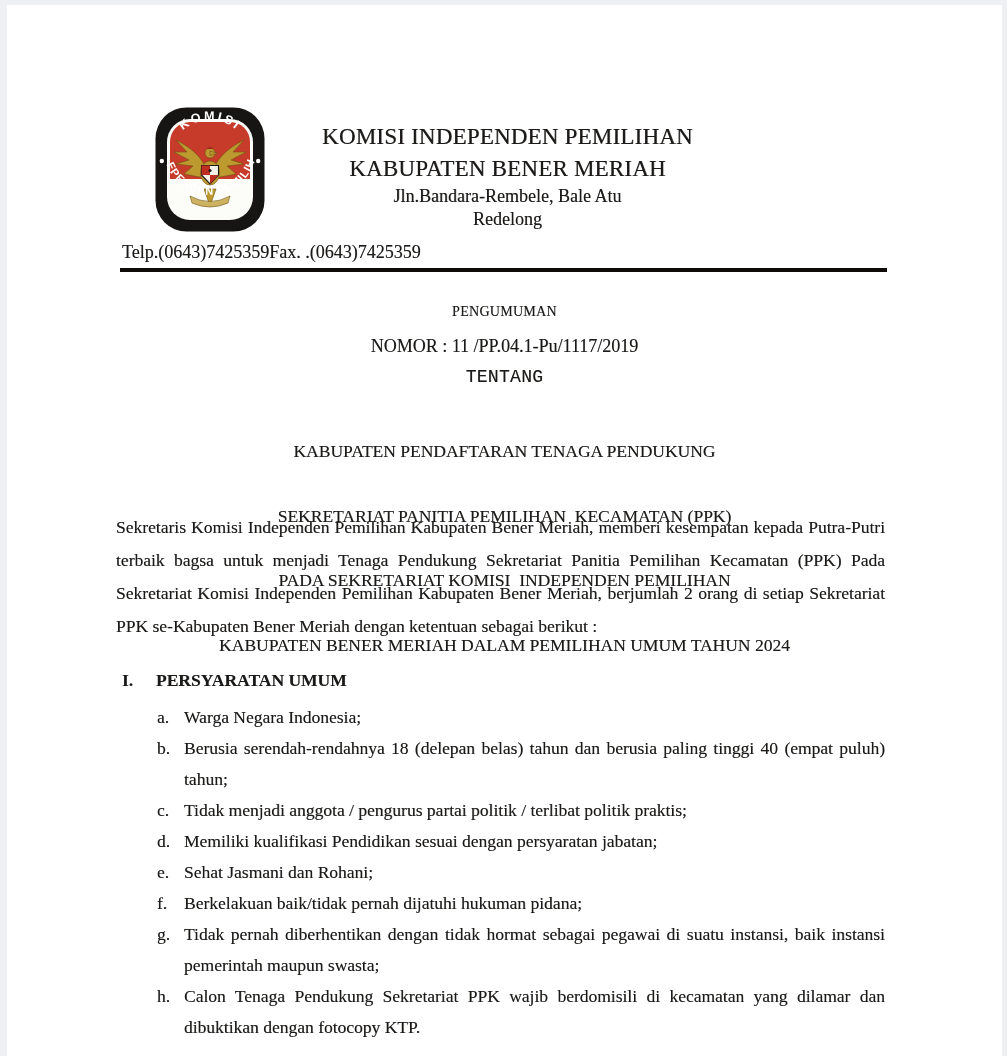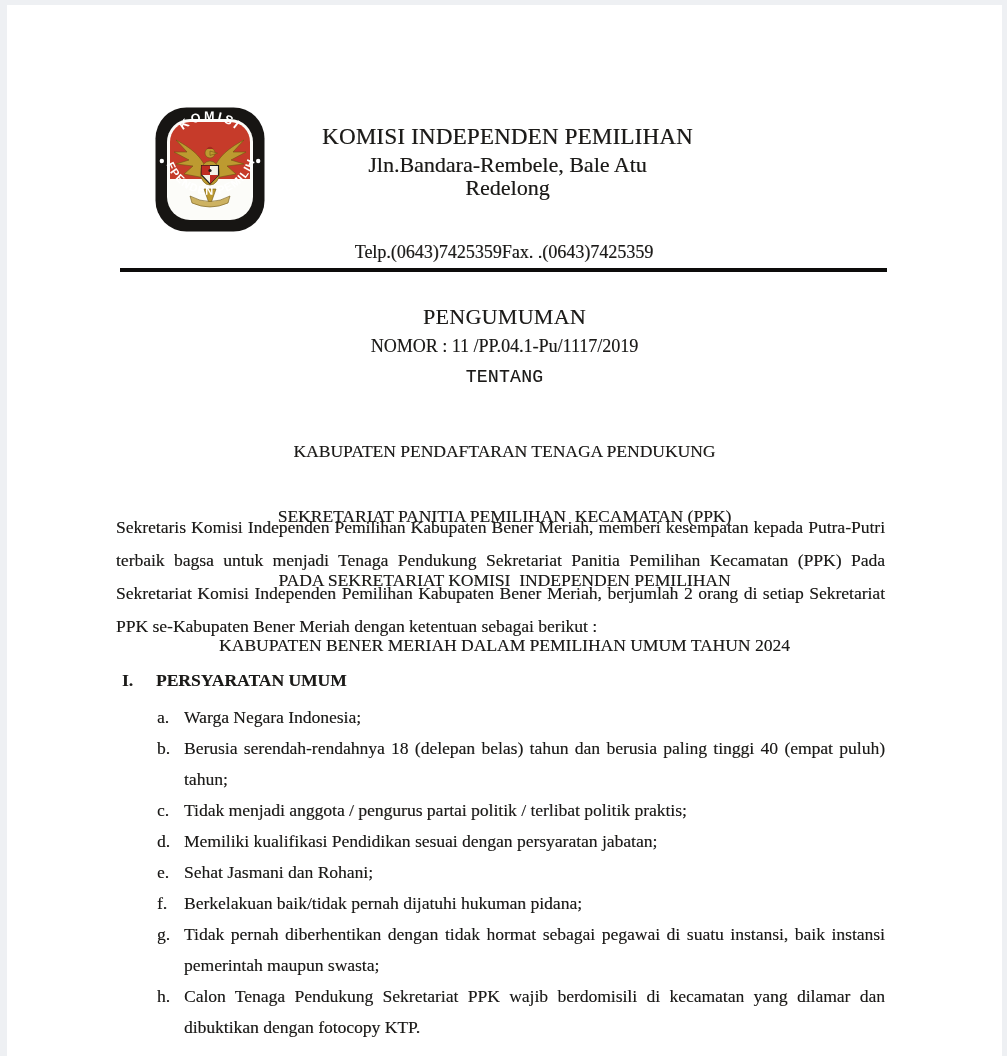--- a/index.html
+++ b/index.html
@@ -13,27 +13,27 @@
   .edge-top{left:0;top:0;width:1007px;height:5px;}
   .edge-left{left:0;top:0;width:7px;height:1056px;}
   .edge-right{left:1002px;top:0;width:5px;height:1056px;}
 
   .doc-text{text-shadow:0.3px 0.3px 0 rgba(25,22,20,0.45);}
 
   
   .logo{position:absolute;left:155px;top:107px;width:110px;height:125px;}
   .org-block{position:absolute;left:130px;right:122px;top:121px;text-align:center;}
   .org-line{font-size:23px;line-height:32px;letter-spacing:0.2px;text-shadow:0.45px 0.45px 0 rgba(25,22,20,0.55);}
-  .addr-line{font-size:22px;line-height:23px;text-shadow:0.35px 0.35px 0 rgba(25,22,20,0.5);}
-  .contact-row{position:absolute;left:122px;right:121px;top:242px;display:flex;justify-content:center;font-size:18px;}
+  .addr-line{font-size:18px;line-height:23px;text-shadow:0.35px 0.35px 0 rgba(25,22,20,0.5);}
+  .contact-row{position:absolute;left:122px;right:121px;top:242px;display:flex;justify-content:flex-start;font-size:18px;}
   .rule{position:absolute;left:120px;top:268px;width:767px;height:4px;background:#0d0c0b;}
 
   
   .tblock{position:absolute;left:124px;right:122px;text-align:center;}
-  .t-pengumuman{top:304px;font-size:22px;letter-spacing:0.3px;}
+  .t-pengumuman{top:304px;font-size:14px;letter-spacing:0.3px;}
   .t-nomor{top:336px;font-size:18px;}
   .t-tentang{top:367px;font-size:18px;letter-spacing:0.3px;font-family:Liberation Mono, monospace;}
   .t-subject{top:398px;font-size:17.5px;line-height:21.5px;white-space:pre-wrap;}
 
   
   .intro{position:absolute;left:116px;right:122px;top:511px;font-size:17.5px;line-height:33px;text-align:justify;text-justify:inter-word;}
   .sec-heading{position:absolute;left:122px;right:122px;top:670px;display:flex;font-weight:bold;font-size:17.5px;}
   .sec-heading .numeral{flex:0 0 34px;}
   .req-list{position:absolute;left:157px;right:122px;top:702px;}
   .req-item{display:flex;font-size:17.5px;line-height:31px;}
@@ -98,20 +98,21 @@
       </text>
       <text font-size="11" letter-spacing="1.1">
         <textPath href="#arcBot" startOffset="50%" text-anchor="middle">INDEPENDEN PEMILIHAN</textPath>
       </text>
     </g>
   </svg>
 </div>
 
 <div class="org-block">
   <div class="org-line">KOMISI INDEPENDEN PEMILIHAN</div>
+  <div class="org-line">KABUPATEN BENER MERIAH</div>
   <div class="addr-line">Jln.Bandara-Rembele, Bale Atu</div>
   <div class="addr-line">Redelong</div>
 </div>
 
 <div class="contact-row doc-text">
   <span>Telp.(0643)7425359</span>
   <span>Fax. .(0643)7425359</span>
 </div>
 
 <div class="rule"></div>

